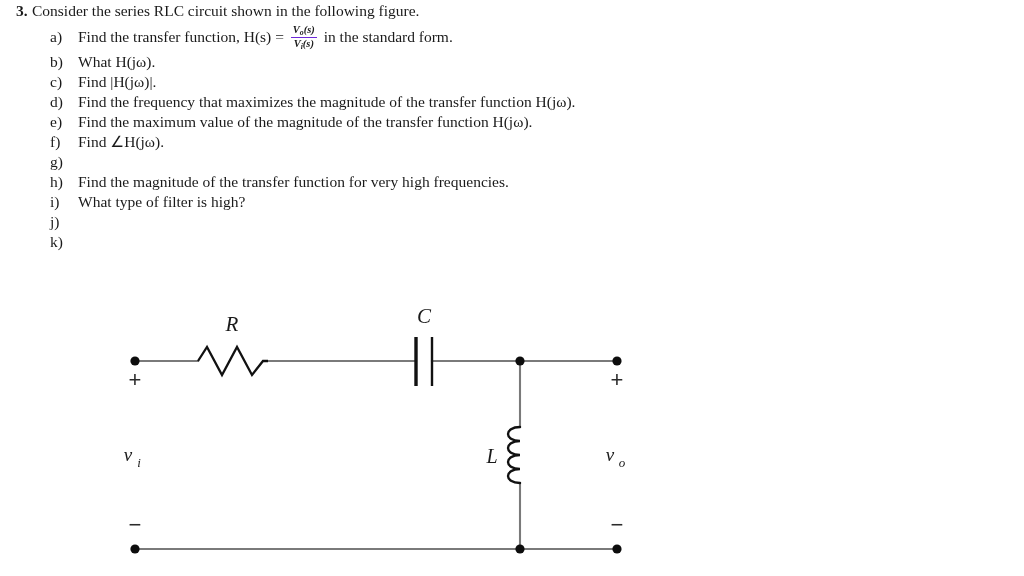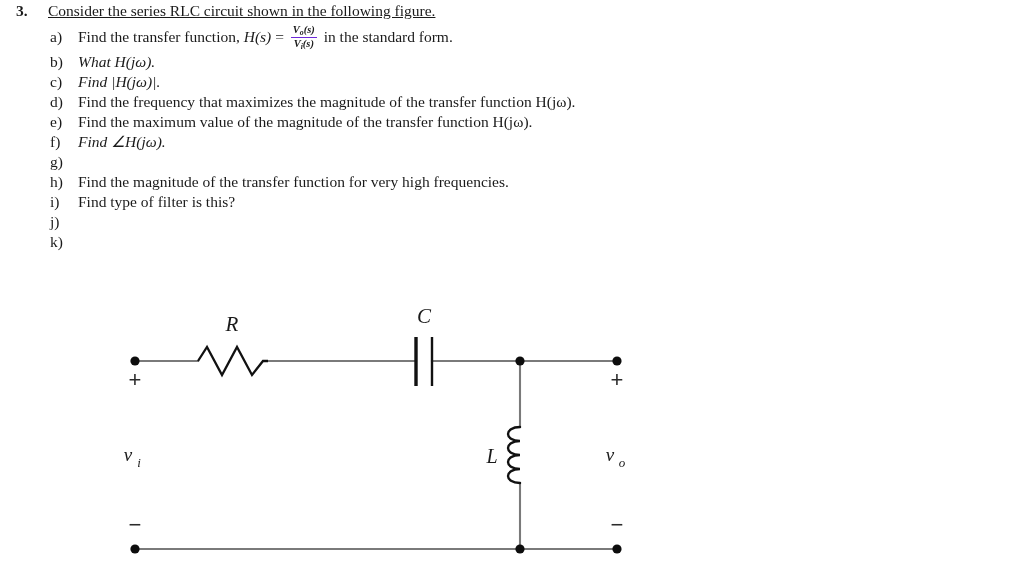--- a/index.html
+++ b/index.html
@@ -39,22 +39,22 @@
     font-size: 15.5px;
   }
   .marker.num { left: 16px; font-weight: bold; }
   .marker.alpha { left: 50px; }
 
   .qtext {
     position: absolute;
     left: 78px;
     top: 0;
   }
-  .qrow.lead .qtext { left: 48px; text-decoration: underline; }
-  .mathvar { font-style: italic; }
+  .qrow.lead .qtext { left: 32px; }
+  .mathvar { }
 
   
   .frac {
     display: inline-block;
     vertical-align: middle;
     text-align: center;
     font-size: 10.5px;
     line-height: 1.08;
     position: relative;
     top: -1px;
@@ -123,21 +123,21 @@
   </div>
   <div class="qrow">
     <span class="marker alpha">g)</span>
   </div>
   <div class="qrow">
     <span class="marker alpha">h)</span>
     <span class="qtext">Find the magnitude of the transfer function for very high frequencies.</span>
   </div>
   <div class="qrow">
     <span class="marker alpha">i)</span>
-    <span class="qtext">Find type of filter is this?</span>
+    <span class="qtext">What type of filter is high?</span>
   </div>
   <div class="qrow">
     <span class="marker alpha">j)</span>
   </div>
   <div class="qrow">
     <span class="marker alpha">k)</span>
   </div>
 </div>
 
 <div class="circuit">

